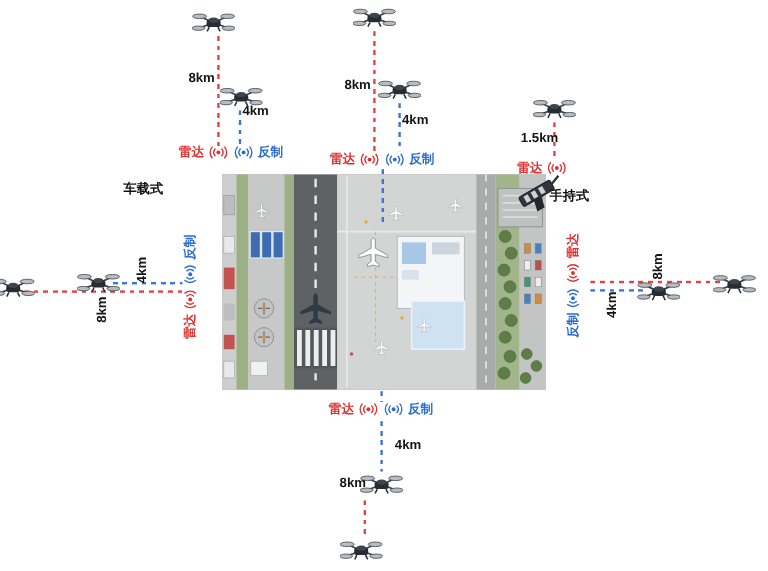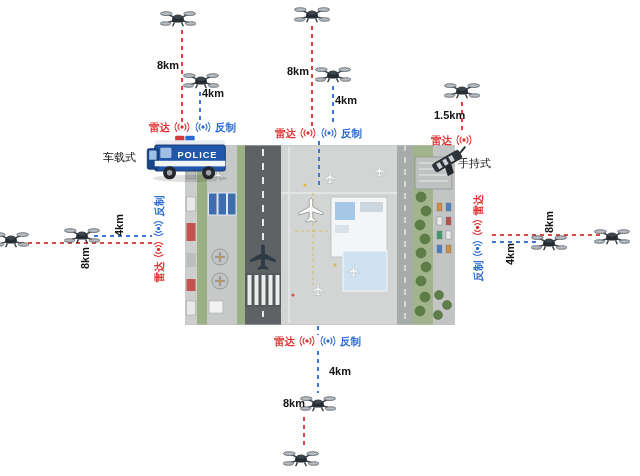--- a/index.html
+++ b/index.html
@@ -22,21 +22,21 @@
   .t-red  { color:#e02f2f; }
   .t-blue { color:#2b6cd4; }
   .sig { display:inline-flex; }
   .sig.red  { color:#e02f2f; }
   .sig.blue { color:#2b6cd4; }
   .sig svg { display:block; }
   
   .dist { position:absolute; font-size:11px; font-weight:700; color:#141414; white-space:nowrap; }
   .dist.v { transform:rotate(-90deg); transform-origin:center; }
   
-  .devlabel { position:absolute; font-size:11px; font-weight:400; color:#111; white-space:nowrap; }
+  .devlabel { position:absolute; font-size:11px; font-weight:700; color:#111; white-space:nowrap; }
   .drone { position:absolute; }
   svg text { font-family:"Liberation Sans", sans-serif; }
 </style>
 </head>
 <body>
 
 <div class="canvas">
 
   <svg width="0" height="0" style="position:absolute" aria-hidden="true">
     <defs>
@@ -273,38 +273,20 @@
   <span class="drone" style="left:594px;top:227px"><svg width="36" height="20" viewBox="0 0 40 22">
         <use href="#drone"></use>
       </svg></span>
   <span class="drone" style="left:300px;top:394px"><svg width="36" height="20" viewBox="0 0 40 22">
         <use href="#drone"></use>
       </svg></span>
   <span class="drone" style="left:283px;top:449px"><svg width="36" height="20" viewBox="0 0 40 22">
         <use href="#drone"></use>
       </svg></span>
 
-  <div class="abs" style="left:146px;top:132px">
-    <svg width="88" height="52" viewBox="0 0 92 56">
-      <ellipse cx="46" cy="50" rx="40" ry="4" fill="rgba(0,0,0,0.12)"></ellipse>
-      <rect x="30" y="4" width="10" height="7" rx="1.5" fill="#d23a3a"></rect>
-      <rect x="41" y="4" width="10" height="7" rx="1.5" fill="#2b6cd4"></rect>
-      <rect x="8" y="9" width="76" height="8" rx="3" fill="#e9edf2"></rect>
-      <rect x="8" y="14" width="76" height="28" rx="2" fill="#2156a8" stroke="#16396f" stroke-width="1"></rect>
-      <rect x="0" y="18" width="12" height="22" rx="2" fill="#1a4488" stroke="#16396f" stroke-width="1"></rect>
-      <rect x="2" y="20" width="8" height="10" rx="1" fill="#9fc0e4"></rect>
-      <rect x="14" y="17" width="12" height="11" rx="1" fill="#9fc0e4"></rect>
-      <rect x="8" y="31" width="76" height="6" fill="#f2f5f8"></rect>
-      <text x="54" y="28" text-anchor="middle" font-size="10" font-weight="bold" fill="#ffffff" letter-spacing="1">POLICE</text>
-      <circle cx="24" cy="44" r="7" fill="#23272b"></circle>
-        <circle cx="24" cy="44" r="3" fill="#9aa1a8"></circle>
-      <circle cx="66" cy="44" r="7" fill="#23272b"></circle>
-        <circle cx="66" cy="44" r="3" fill="#9aa1a8"></circle>
-    </svg>
-  </div>
 
   <div class="abs" style="left:428px;top:142px">
     <svg width="44" height="36" viewBox="0 0 44 36">
       <g transform="rotate(-30 22 18)">
         <rect x="4" y="13" width="30" height="9" rx="2" fill="#2f353b" stroke="#1b1f23" stroke-width="0.8"></rect>
         <rect x="8" y="14.5" width="4" height="6" fill="#ccd2d6"></rect>
         <rect x="15" y="14.5" width="4" height="6" fill="#ccd2d6"></rect>
         <rect x="22" y="14.5" width="4" height="6" fill="#ccd2d6"></rect>
         <line x1="34" y1="17" x2="42" y2="14" stroke="#2f353b" stroke-width="2"></line>
         <path d="M14 22 l7 0 l-2 9 l-7 0 z" fill="#23282c"></path>

